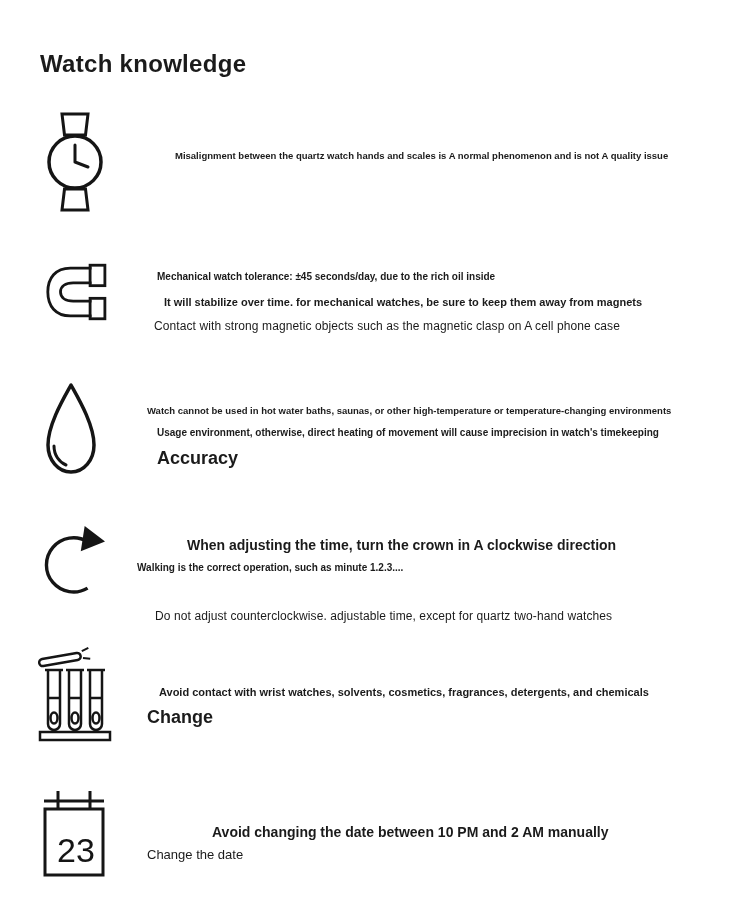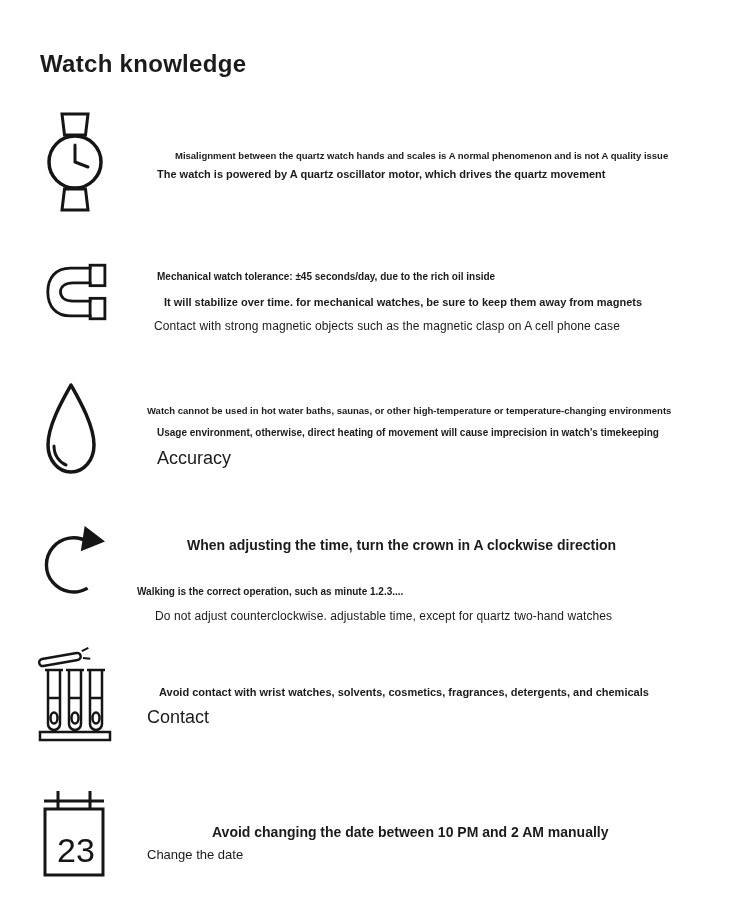--- a/index.html
+++ b/index.html
@@ -11,41 +11,40 @@
   .page{position:absolute;inset:0}
   .title{position:absolute;left:40px;top:34px;font-size:24px;font-weight:700;letter-spacing:.3px;white-space:nowrap}
   .ln{position:absolute;line-height:1.15;white-space:nowrap;margin:7px}
   .s9 {font-size:9.5px;font-weight:700}
   .s10{font-size:10px;font-weight:700}
   .s11{font-size:11px;font-weight:700}
   .s12n{font-size:12px;font-weight:400;letter-spacing:.1px}
   .s13{font-size:13px;font-weight:400}
   .s135{font-size:10px;font-weight:700}
   .s14{font-size:14px;font-weight:700}
-  .s18{font-size:18px;font-weight:400}
+  .s18{font-size:18px;font-weight:700}
   .icon{position:absolute}
   .icon svg{display:block}
 </style>
 </head>
 <body>
 
 <div class="page">
 
   <h1 class="title">Watch knowledge</h1>
 
   <div class="icon" style="left:45px;top:112px">
     <svg width="60" height="100" viewBox="0 0 60 100" fill="none" stroke="#151515">
       <path d="M17 2 H43 L40.5 23 H19.5 Z" stroke-width="3"></path>
       <circle cx="30" cy="50" r="26" stroke-width="3.5"></circle>
       <path d="M30 50 V33 M30 50 L43 55" stroke-width="3" stroke-linecap="round"></path>
       <path d="M19.5 77 H40.5 L43 98 H17 Z" stroke-width="3"></path>
     </svg>
   </div>
   <p class="ln s9" style="left:168px;top:144px">Misalignment between the quartz watch hands and scales is A normal phenomenon and is not A quality issue</p>
-  <p class="ln s11" style="left:150px;top:161px">The watch is powered by A quartz oscillator motor, which drives the quartz movement</p>
 
   <div class="icon" style="left:45px;top:263px">
     <svg width="62" height="58" viewBox="0 0 88 80" fill="none" stroke="#151515">
       <path d="M66 6 H36 C15 6 4 20 4 40 C4 60 15 74 36 74 H66" stroke-width="4"></path>
       <path d="M66 27 H40 C29 27 22 32 22 40 C22 48 29 53 40 53 H66" stroke-width="4"></path>
       <rect x="64" y="2" width="21" height="29" stroke-width="4"></rect>
       <rect x="64" y="49" width="21" height="29" stroke-width="4"></rect>
     </svg>
   </div>
   <p class="ln s135" style="left:150px;top:264px">Mechanical watch tolerance: ±45 seconds/day, due to the rich oil inside</p>
@@ -62,21 +61,21 @@
   <p class="ln s9" style="left:140px;top:399px">Watch cannot be used in hot water baths, saunas, or other high-temperature or temperature-changing environments</p>
   <p class="ln s18" style="left:150px;top:441px">Accuracy</p>
 
   <div class="icon" style="left:42px;top:522px">
     <svg width="64" height="78" viewBox="0 0 66 80">
       <path d="M47 68 A28 28 0 1 1 47 20" fill="none" stroke="#151515" stroke-width="3.5"></path>
       <polygon points="44,4 65,20 40,30" fill="#151515"></polygon>
     </svg>
   </div>
   <p class="ln s14" style="left:180px;top:530px">When adjusting the time, turn the crown in A clockwise direction</p>
-  <p class="ln s135" style="left:130px;top:579px">Walking is the correct operation, such as minute 1.2.3....</p>
+  <p class="ln s135" style="left:130px;top:555px">Walking is the correct operation, such as minute 1.2.3....</p>
   <p class="ln s12n" style="left:148px;top:603px">Do not adjust counterclockwise. adjustable time, except for quartz two-hand watches</p>
 
   <div class="icon" style="left:38px;top:644px">
     <svg width="74" height="100" viewBox="0 0 74 100" fill="none" stroke="#151515">
       <g transform="rotate(-10 22 16)">
         <rect x="1" y="12" width="42" height="7" rx="3.5" stroke-width="2.5"></rect>
         <path d="M45 11 L52 9 M45 18 L52 20" stroke-width="2"></path>
       </g>
       <g stroke-width="2.5">
         <path d="M10 26 V80 A6 6 0 0 0 22 80 V26"></path>
@@ -89,21 +88,21 @@
         <ellipse cx="37" cy="74" rx="3.5" ry="5.5"></ellipse>
         <path d="M52 26 V80 A6 6 0 0 0 64 80 V26"></path>
         <path d="M49 26 H67"></path>
         <path d="M52 54 H64"></path>
         <ellipse cx="58" cy="74" rx="3.5" ry="5.5"></ellipse>
       </g>
       <rect x="2" y="88" width="70" height="8" stroke-width="2.5"></rect>
     </svg>
   </div>
   <p class="ln s11" style="left:152px;top:679px">Avoid contact with wrist watches, solvents, cosmetics, fragrances, detergents, and chemicals</p>
-  <p class="ln s18" style="left:140px;top:700px">Contact</p>
+  <p class="ln s18" style="left:140px;top:700px">Change</p>
 
   <div class="icon" style="left:42px;top:788px">
     <svg width="64" height="90" viewBox="0 0 64 90">
       <path d="M2 13 H62" stroke="#151515" stroke-width="3"></path>
       <path d="M16 3 V21 M48 3 V21" stroke="#151515" stroke-width="3"></path>
       <rect x="3" y="21" width="58" height="66" fill="none" stroke="#151515" stroke-width="3"></rect>
       <text x="15" y="74" font-size="34" fill="#151515" font-family="Liberation Sans, DejaVu Sans, sans-serif">23</text>
     </svg>
   </div>
   <p class="ln s14" style="left:205px;top:817px">Avoid changing the date between 10 PM and 2 AM manually</p>

